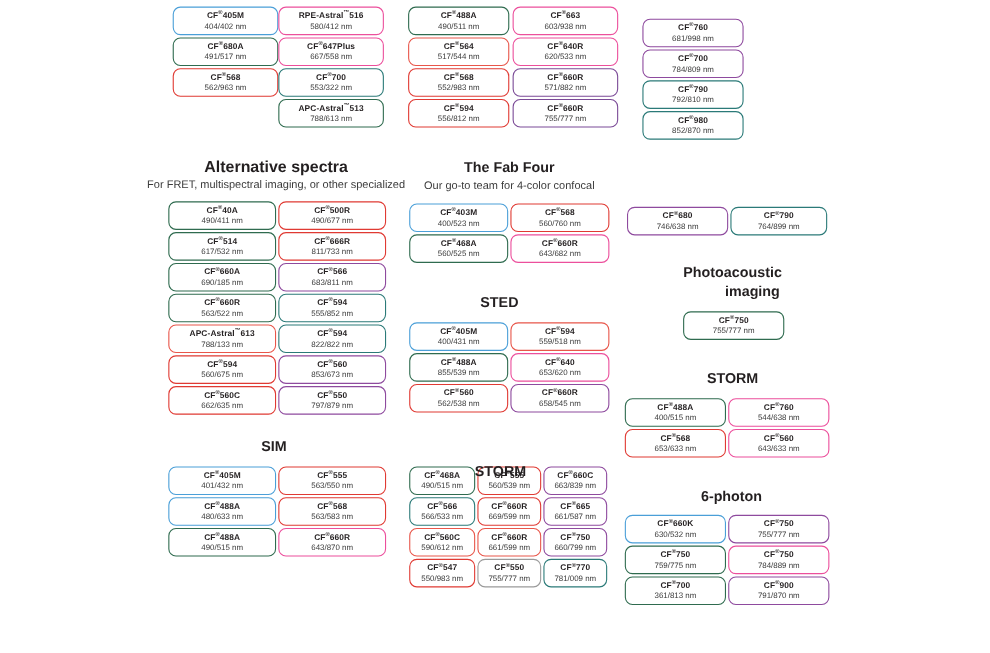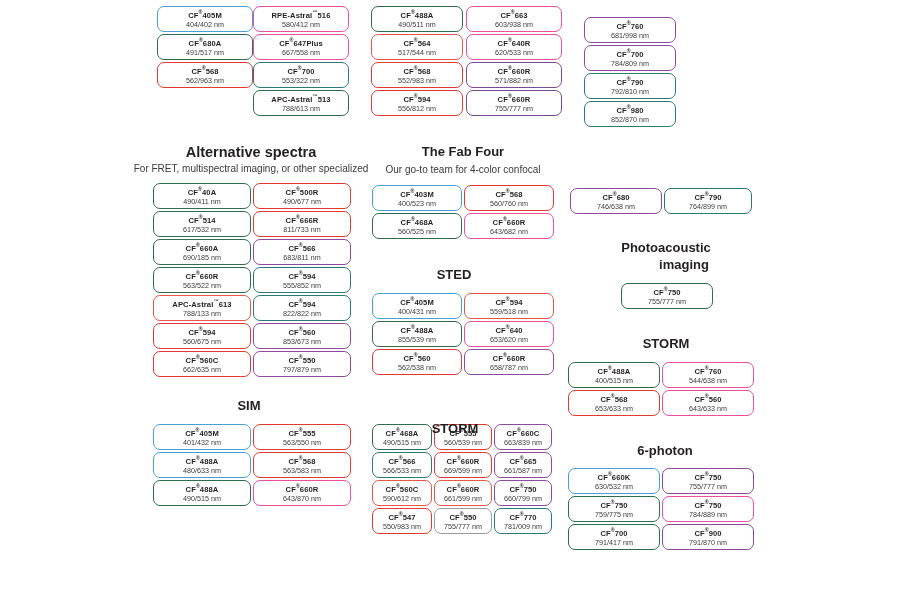--- a/index.html
+++ b/index.html
@@ -237,21 +237,21 @@
     <div class="pill" style="left: 464px; top: 293px; width: 90px; height: 26px; border-color: rgb(232, 86, 74);">
       <div class="nm">CF<sup>®</sup>594</div>
       <div class="wl">559/518 nm</div>
     </div>
     <div class="pill" style="left: 464px; top: 321px; width: 90px; height: 26px; border-color: rgb(236, 79, 156);">
       <div class="nm">CF<sup>®</sup>640</div>
       <div class="wl">653/620 nm</div>
     </div>
     <div class="pill" style="left: 464px; top: 349px; width: 90px; height: 26px; border-color: rgb(142, 74, 158);">
       <div class="nm">CF<sup>®</sup>660R</div>
-      <div class="wl">658/787 nm</div>
+      <div class="wl">658/545 nm</div>
     </div>
     <div class="pill" style="left: 153px; top: 424px; width: 98px; height: 26px; border-color: rgb(74, 159, 216);">
       <div class="nm">CF<sup>®</sup>405M</div>
       <div class="wl">401/432 nm</div>
     </div>
     <div class="pill" style="left: 153px; top: 452px; width: 98px; height: 26px; border-color: rgb(74, 159, 216);">
       <div class="nm">CF<sup>®</sup>488A</div>
       <div class="wl">480/633 nm</div>
     </div>
     <div class="pill" style="left: 153px; top: 480px; width: 98px; height: 26px; border-color: rgb(47, 107, 79);">
@@ -349,21 +349,21 @@
     <div class="pill" style="left: 568px; top: 468px; width: 92px; height: 26px; border-color: rgb(74, 159, 216);">
       <div class="nm">CF<sup>®</sup>660K</div>
       <div class="wl">630/532 nm</div>
     </div>
     <div class="pill" style="left: 568px; top: 496px; width: 92px; height: 26px; border-color: rgb(47, 107, 79);">
       <div class="nm">CF<sup>®</sup>750</div>
       <div class="wl">759/775 nm</div>
     </div>
     <div class="pill" style="left: 568px; top: 524px; width: 92px; height: 26px; border-color: rgb(47, 107, 79);">
       <div class="nm">CF<sup>®</sup>700</div>
-      <div class="wl">791/417 nm</div>
+      <div class="wl">361/813 nm</div>
     </div>
     <div class="pill" style="left: 662px; top: 468px; width: 92px; height: 26px; border-color: rgb(142, 74, 158);">
       <div class="nm">CF<sup>®</sup>750</div>
       <div class="wl">755/777 nm</div>
     </div>
     <div class="pill" style="left: 662px; top: 496px; width: 92px; height: 26px; border-color: rgb(236, 79, 156);">
       <div class="nm">CF<sup>®</sup>750</div>
       <div class="wl">784/889 nm</div>
     </div>
     <div class="pill" style="left: 662px; top: 524px; width: 92px; height: 26px; border-color: rgb(142, 74, 158);">

